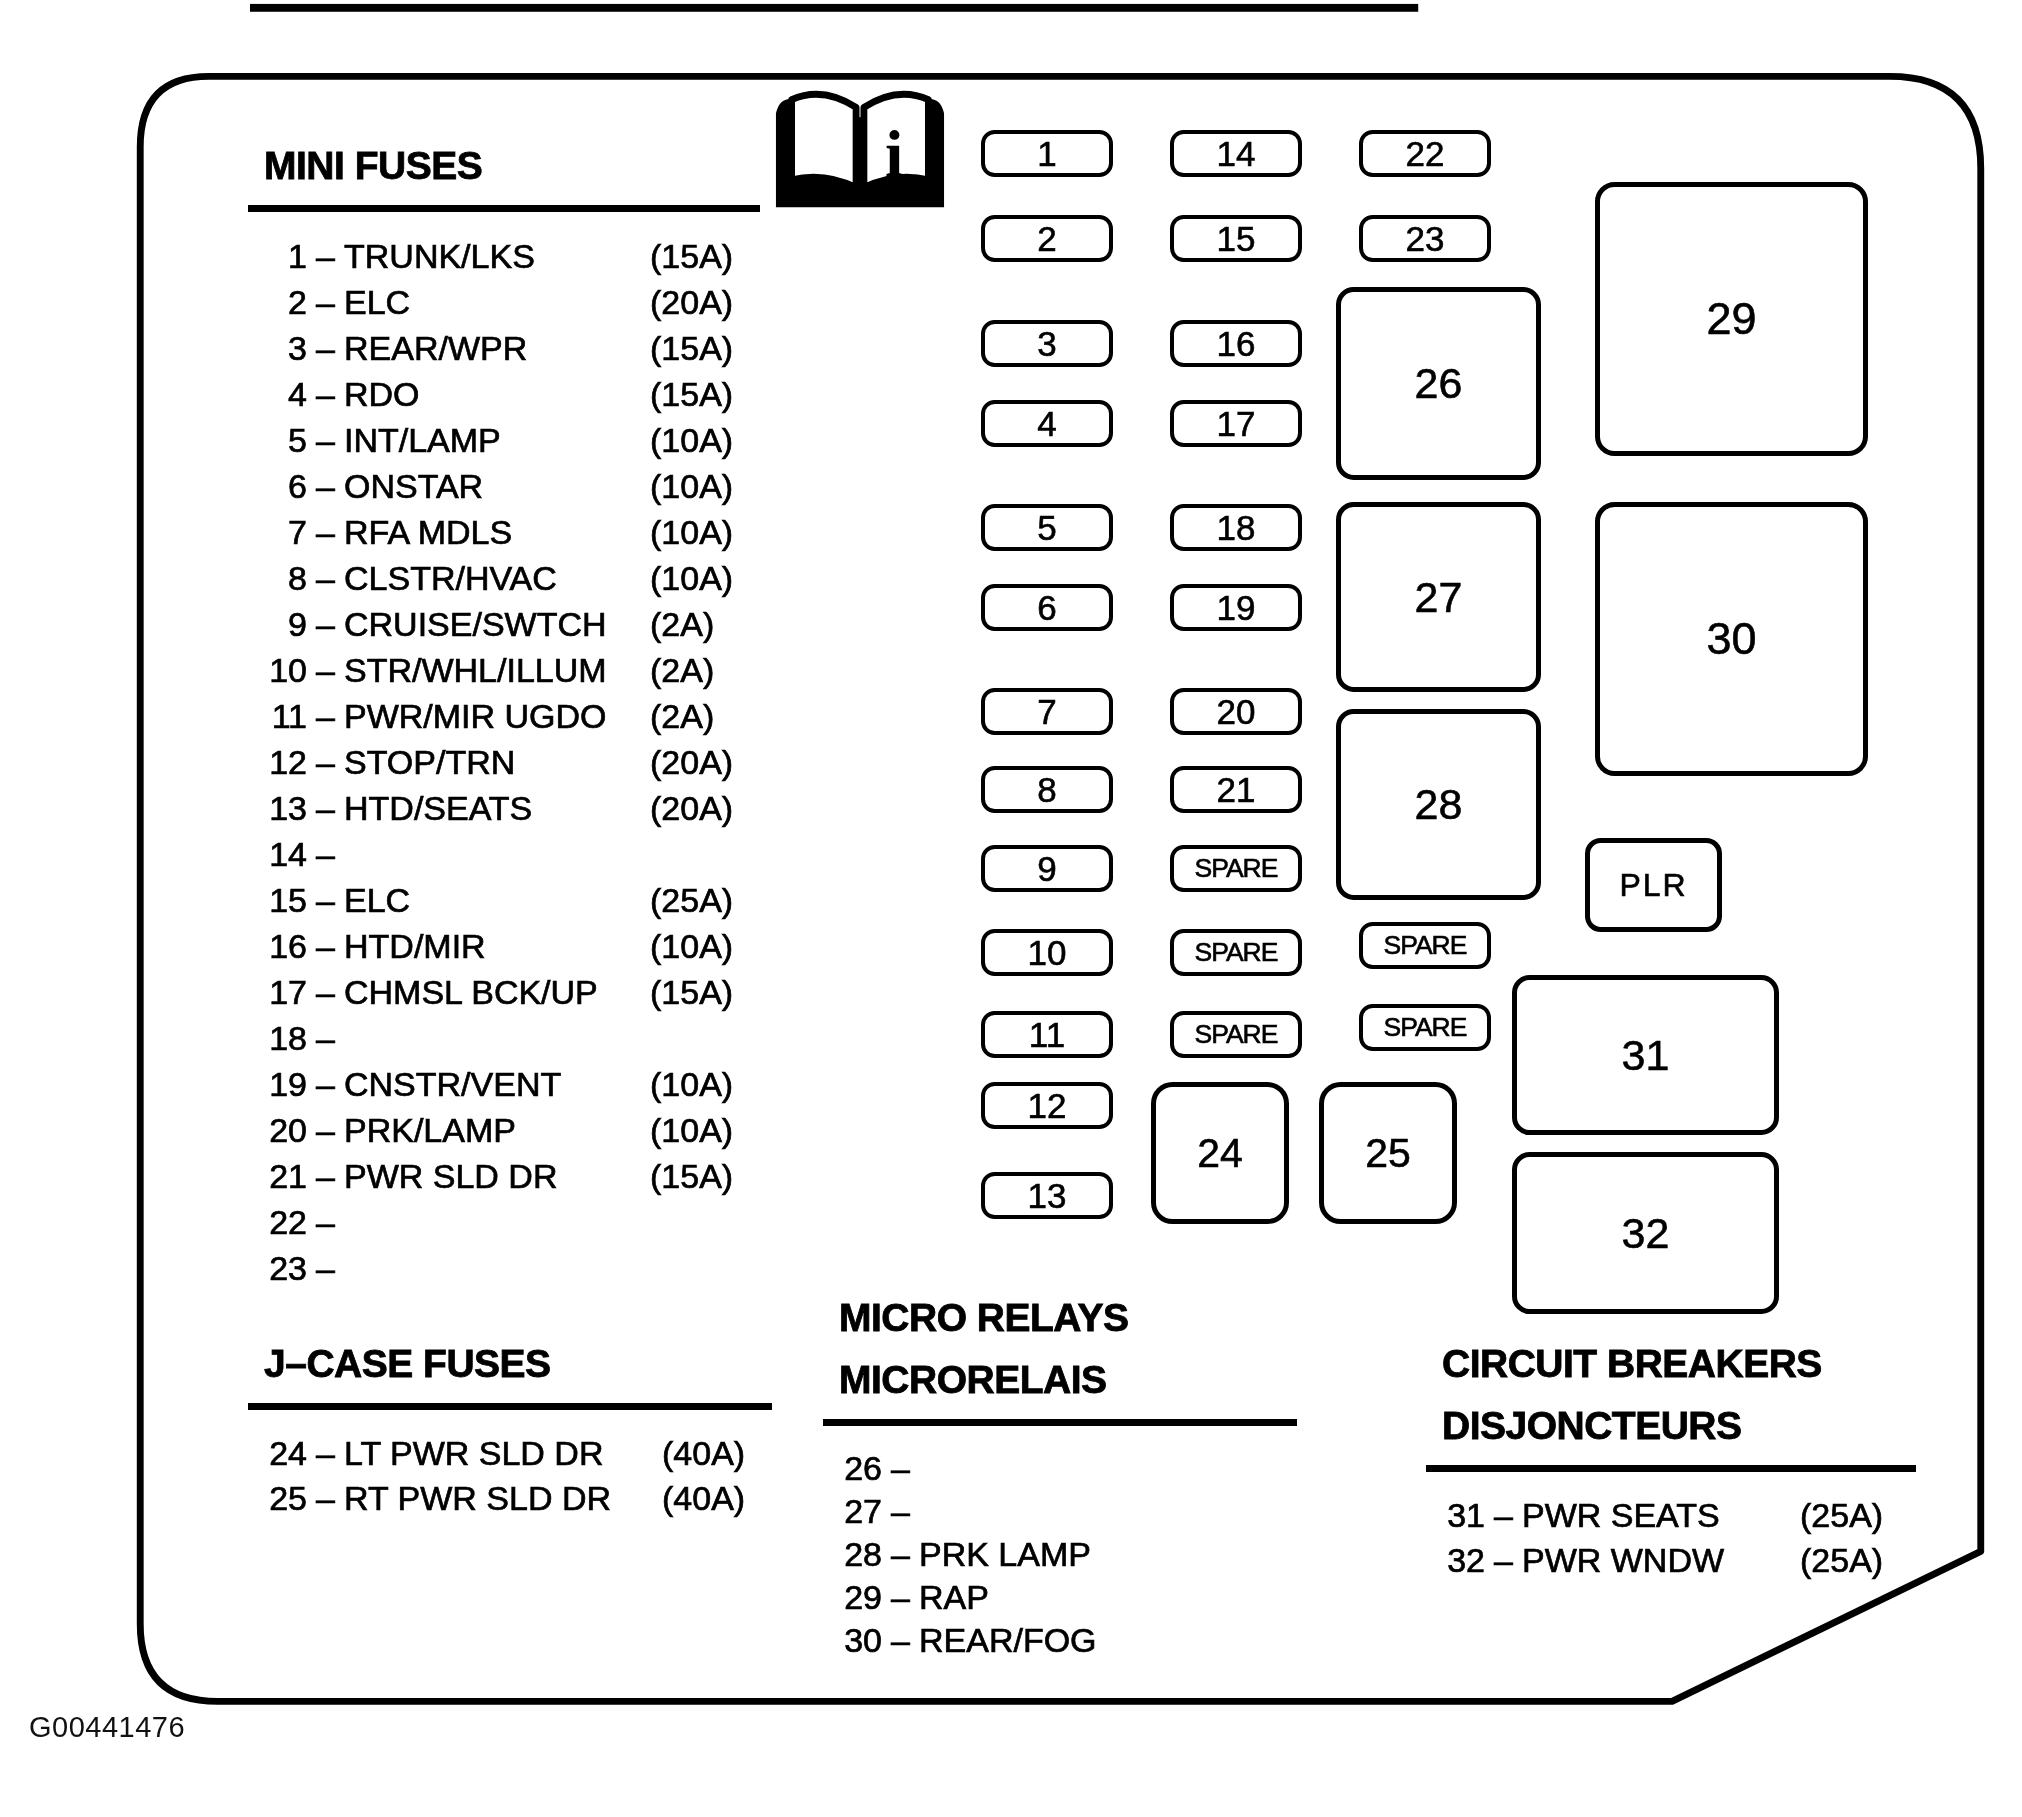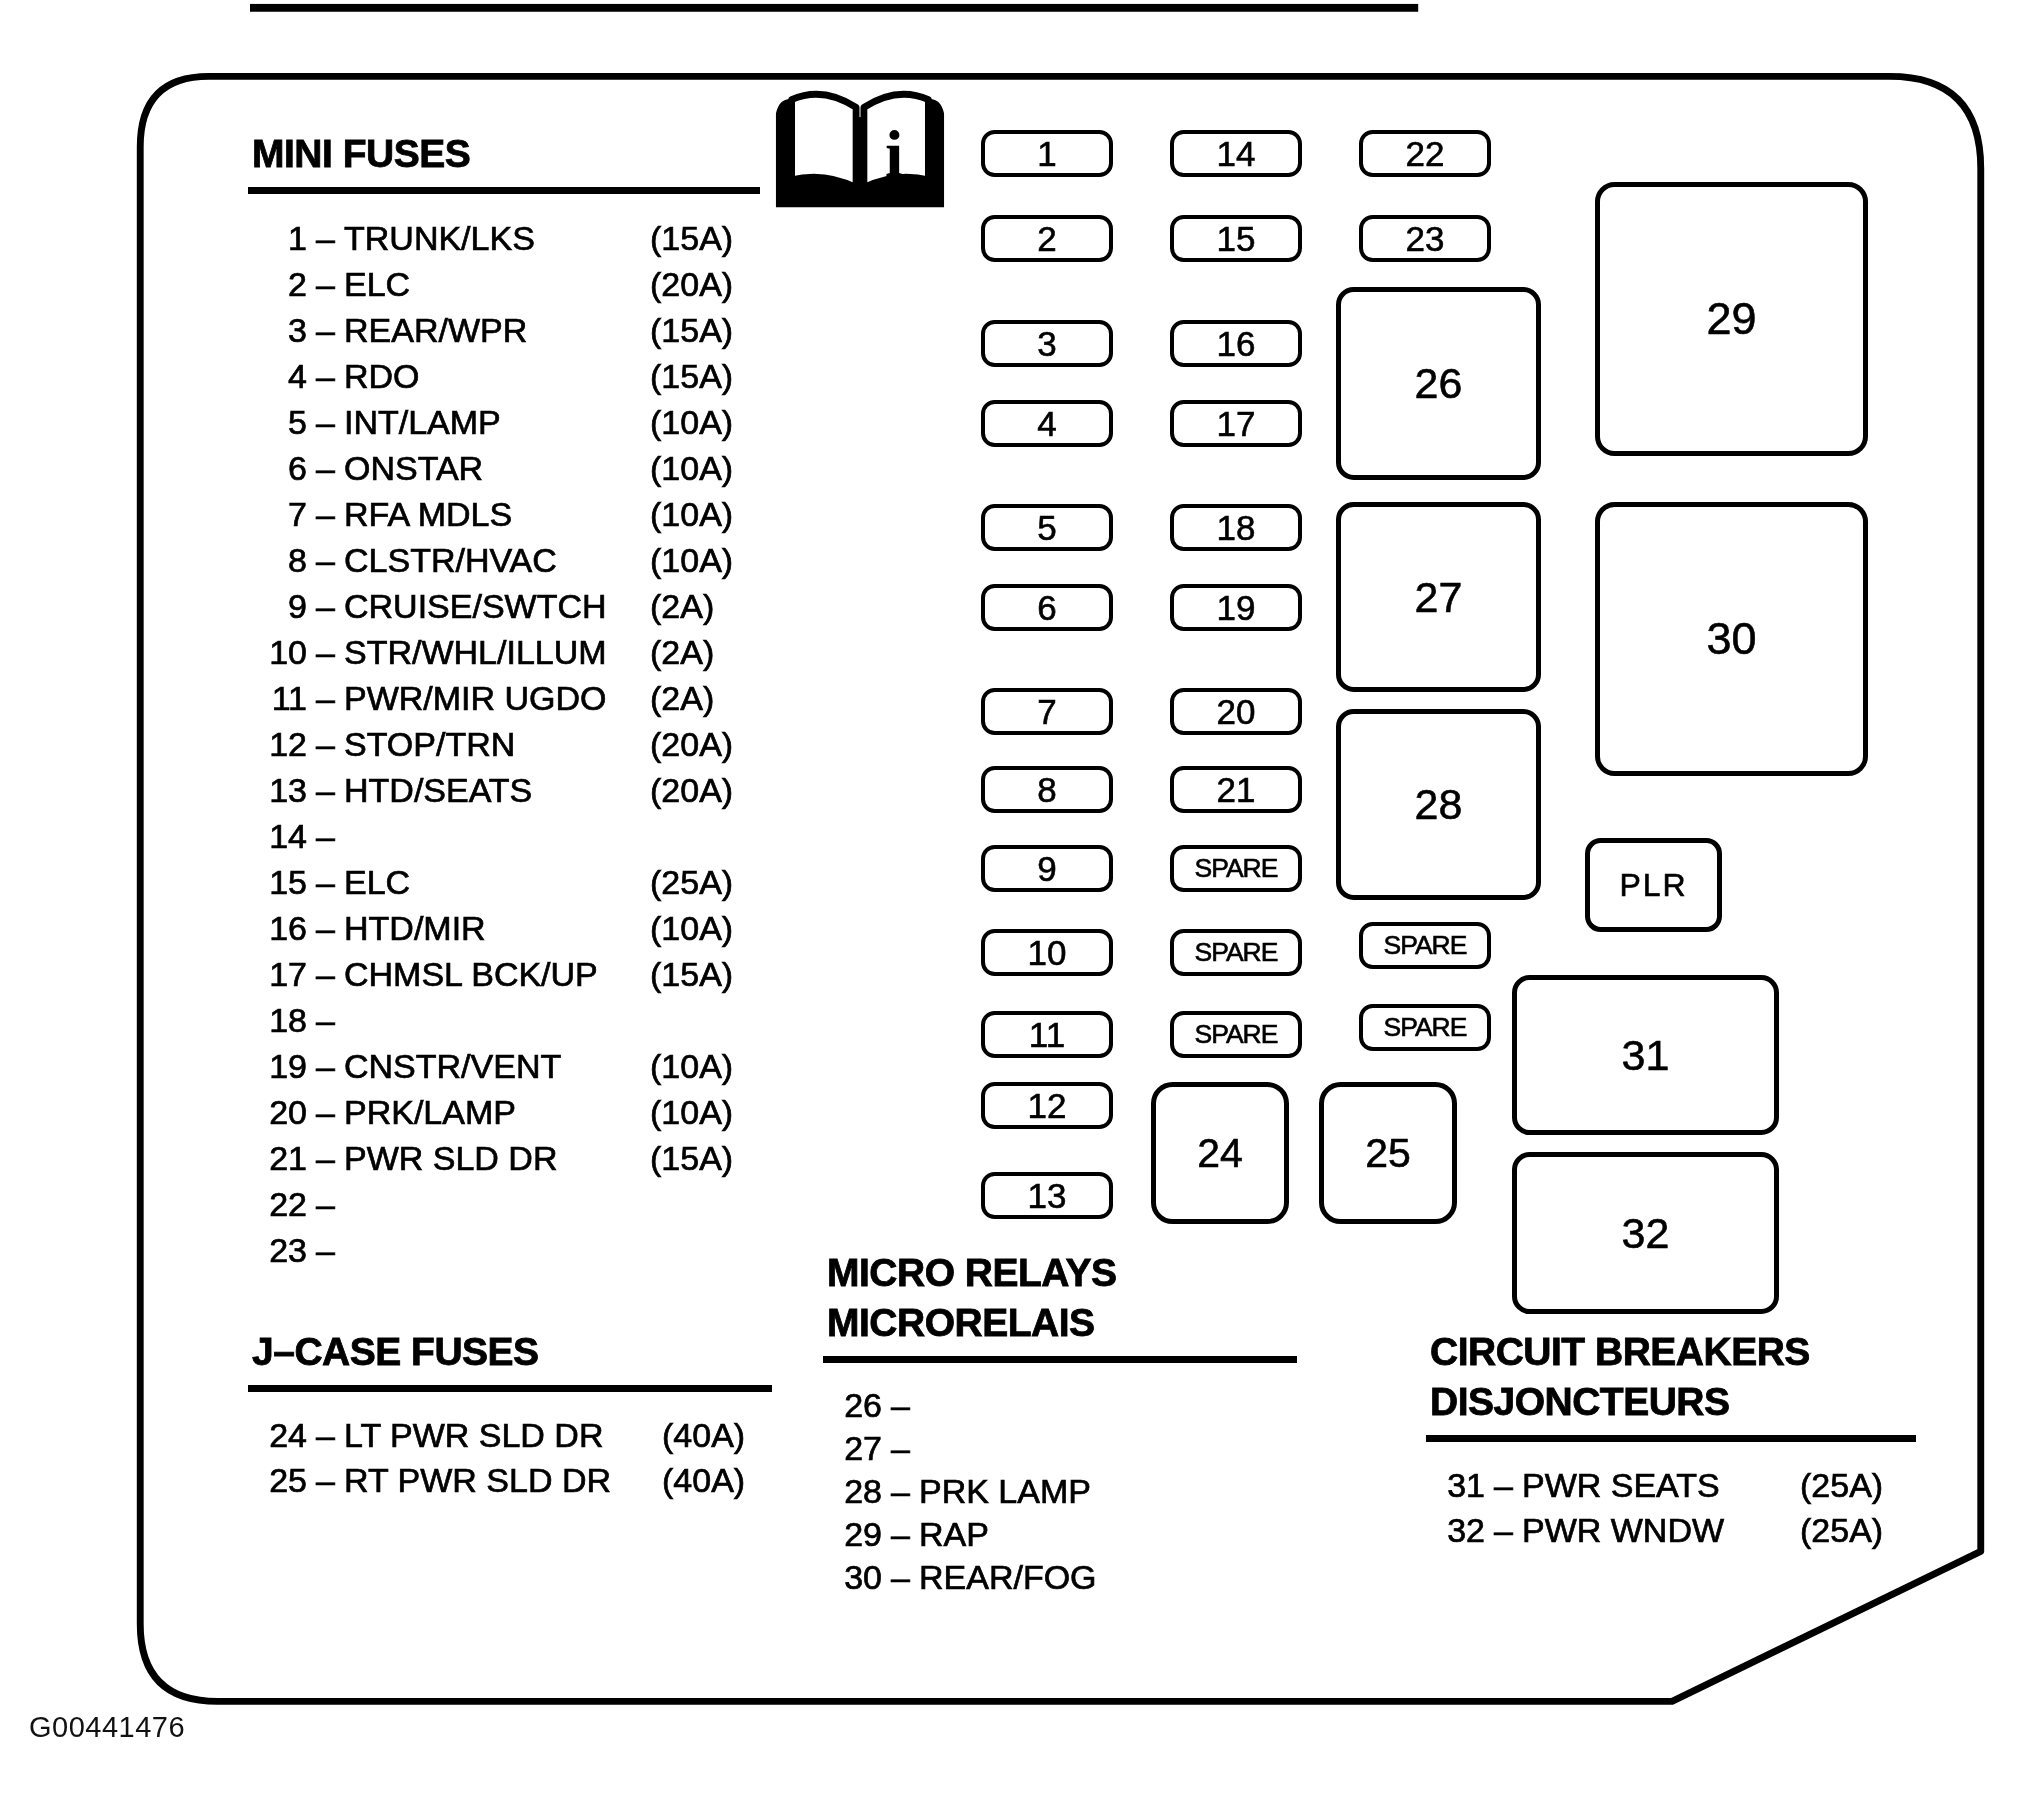--- a/index.html
+++ b/index.html
@@ -22,34 +22,34 @@
     box-sizing:border-box;display:flex;align-items:center;justify-content:center;
     font-size:43px;-webkit-text-stroke:0.6px #000;
   }
   .bx.big{font-size:45px;border-radius:19.6px;}
   .bx.sq{border-radius:21.6px;font-size:41px;}
   .bx.plr{font-size:32px;letter-spacing:2px;border-radius:15.7px;}
 
   
   .listsec{position:absolute;}
   .listsec h2{
-    margin:4px;font-size:39px;line-height:46px;font-weight:700;
+    margin:16px;font-size:39px;line-height:46px;font-weight:700;
     letter-spacing:-0.5px;-webkit-text-stroke:0.8px #000;
   }
   .rule{height:6.9px;background:#000;margin-top:9.8px;}
   .rows{margin-top:21.6px;}
   .row{display:flex;font-size:34px;line-height:46px;-webkit-text-stroke:0.7px #000;}
   .row .num{width:59px;text-align:right;flex:0 0 auto;}
   .row .dash{width:37px;text-align:center;flex:0 0 auto;}
   .row .lbl{flex:1 1 auto;}
   .row .amp{width:110px;text-align:left;flex:0 0 auto;}
   .mini{left:248px;top:127px;width:512px;}
   .jcase{left:248px;top:1325px;width:524px;}
   .jcase .row{line-height:45px;}
-  .micro{left:823px;top:1246px;width:474px;}
+  .micro{left:823px;top:1279px;width:474px;}
   .micro .row{line-height:43px;}
   .circuit{left:1426px;top:1325px;width:490px;}
   .circuit .row{line-height:45px;}
   .circuit .row .amp{width:116px;}
 
   .figcode{
     position:absolute;left:29px;top:1711px;font-size:29px;color:#111;
     letter-spacing:0.5px;
     text-align:right;
   }

